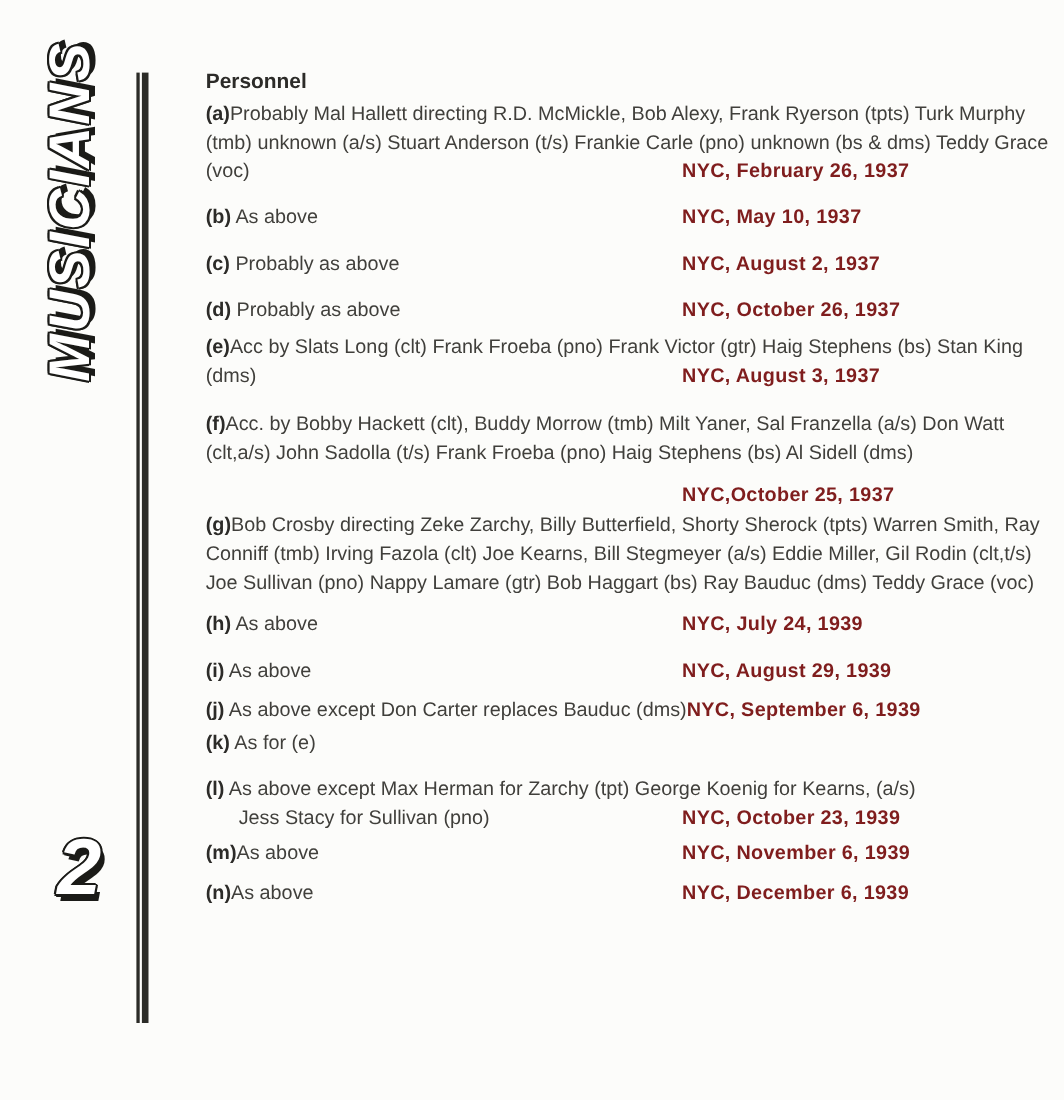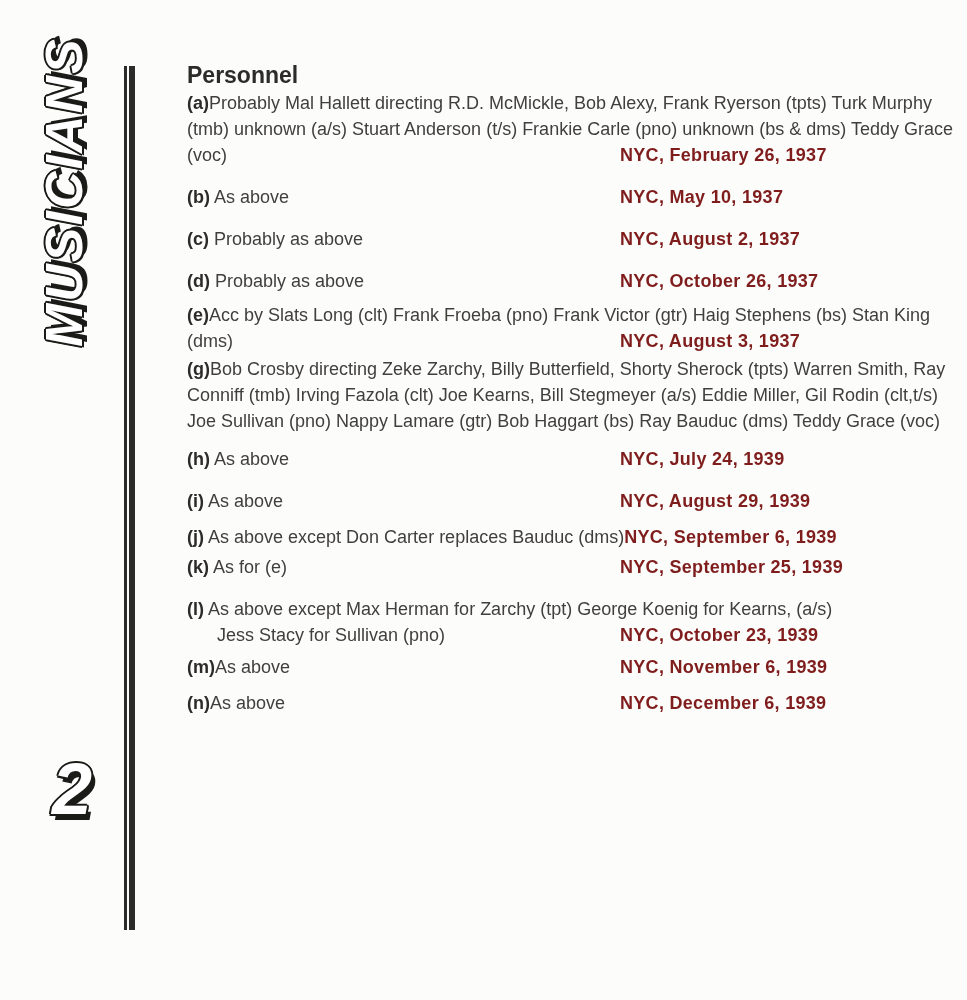--- a/index.html
+++ b/index.html
@@ -35,21 +35,21 @@
       4px 6px 0 #1b1b18;
   }
   .rule-thin{position:absolute;left:124px;top:66px;width:2.5px;height:864px;background:#2b2b27;}
   .rule-thick{position:absolute;left:129px;top:66px;width:5.5px;height:864px;background:#2b2b27;}
 
   
   .content{
     position:absolute;left:187px;top:62px;width:770px;
     color:#403f3b;font-size:18px;line-height:26px;
   }
-  .heading{margin:0;font-size:23px;font-weight:bold;color:#2c2b28;}
+  .heading{margin:0;font-size:19px;font-weight:bold;color:#2c2b28;}
   .entry{position:relative;margin:0;}
   .lbl{font-weight:bold;color:#2c2b28;}
   .date{font-weight:bold;color:#7f1d1d;letter-spacing:.3px;white-space:nowrap;}
   .date-abs{position:absolute;left:433px;}
   .at-top{top:0;}
   .at-bottom{bottom:0;}
   .e-line{white-space:nowrap;}
   .line2{padding-left:30px;position:relative;}
   .date-row{margin-top:12px;padding-left:433px;white-space:nowrap;}
 
@@ -91,20 +91,26 @@
     <div class="entry e-line mt16">
       <span class="lbl">(d)</span><span> Probably as above</span>
       <span class="date date-abs at-top">NYC, October 26, 1937</span>
     </div>
 
     <div class="entry mt8">
       <span class="lbl">(e)</span><span>Acc by Slats Long  (clt) Frank Froeba  (pno) Frank Victor  (gtr) Haig Stephens (bs) Stan King  (dms)</span>
       <span class="date date-abs at-bottom">NYC, August 3, 1937</span>
     </div>
 
+    <div class="entry mt18">
+      <span class="lbl">(f)</span><span>Acc. by Bobby Hackett (clt),  Buddy Morrow (tmb) Milt Yaner, Sal Franzella  (a/s) Don Watt (clt,a/s) John Sadolla (t/s) Frank Froeba  (pno) Haig Stephens (bs) Al Sidell (dms)</span>
+      <div class="date-row">
+        <span class="date">NYC,October 25, 1937</span>
+      </div>
+    </div>
 
     <div class="entry mt2">
       <span class="lbl">(g)</span><span>Bob Crosby directing Zeke Zarchy, Billy Butterfield, Shorty Sherock (tpts) Warren Smith, Ray Conniff (tmb) Irving Fazola (clt) Joe Kearns, Bill Stegmeyer (a/s) Eddie Miller, Gil Rodin (clt,t/s) Joe Sullivan (pno) Nappy Lamare (gtr) Bob Haggart (bs) Ray Bauduc (dms) Teddy Grace (voc)</span>
     </div>
 
     <div class="entry e-line mt12">
       <span class="lbl">(h)</span><span> As above</span>
       <span class="date date-abs at-top">NYC, July 24, 1939</span>
     </div>
 
@@ -112,21 +118,20 @@
       <span class="lbl">(i)</span><span> As above</span>
       <span class="date date-abs at-top">NYC, August 29, 1939</span>
     </div>
 
     <div class="entry e-line mt22">
       <span class="lbl">(j)</span><span> As above except Don Carter replaces Bauduc (dms)</span><span class="date">NYC, September 6, 1939</span>
     </div>
 
     <div class="entry e-line mt4">
       <span class="lbl">(k)</span><span> As for (e)</span>
-      <span class="date date-abs at-top">NYC, September 25, 1939</span>
     </div>
 
     <div class="entry mt16">
       <div class="e-line">
         <span class="lbl">(l)</span><span> As above except Max Herman for Zarchy (tpt) George Koenig for Kearns, (a/s)</span>
       </div>
       <div class="line2 e-line">
         <span>Jess Stacy for Sullivan (pno)</span>
         <span class="date date-abs at-top">NYC, October 23, 1939</span>
       </div>

